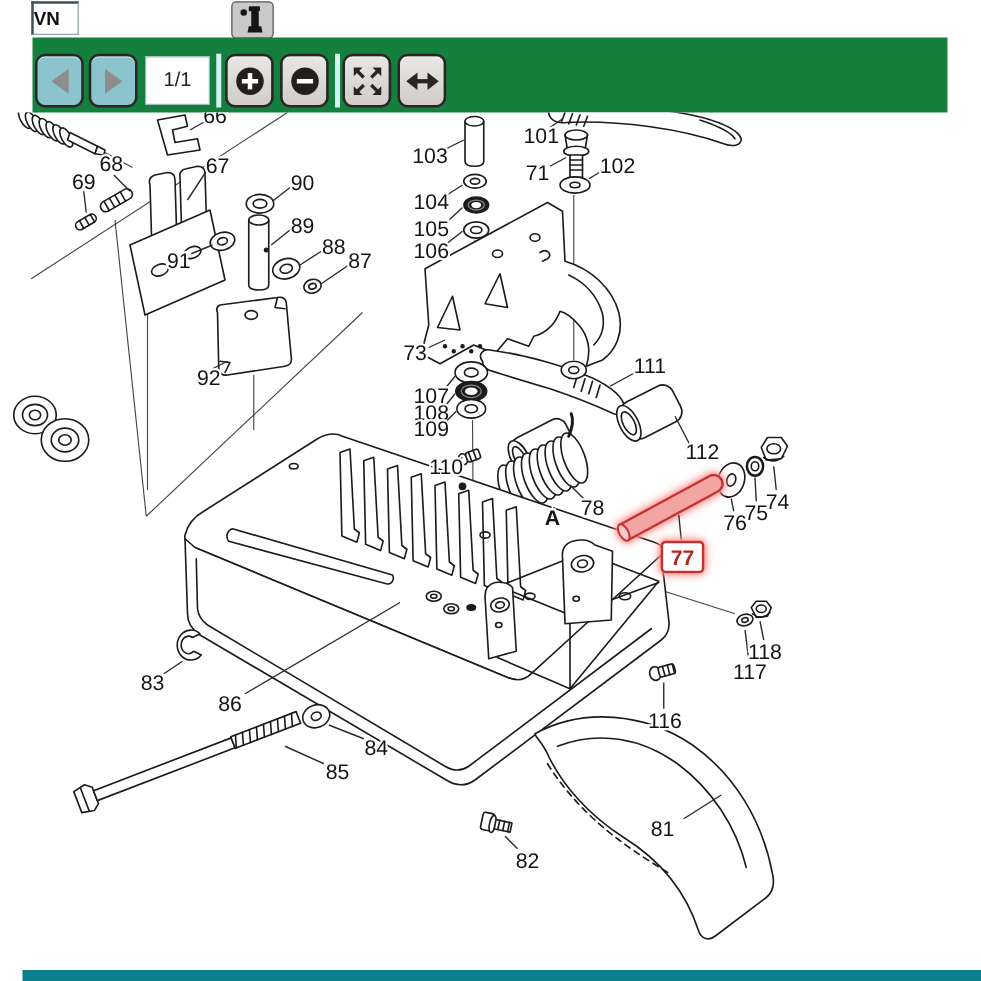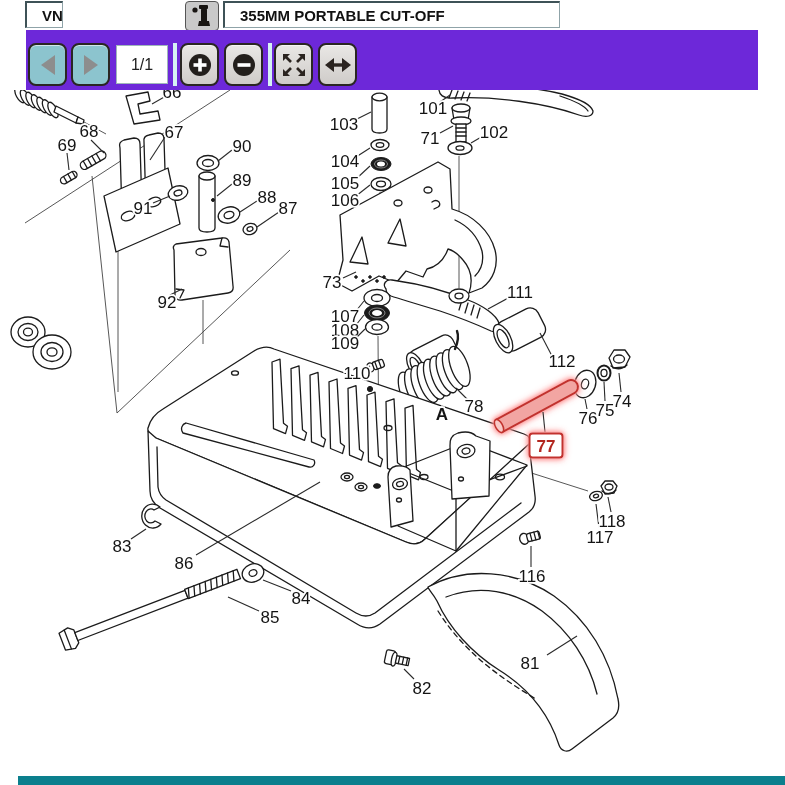--- a/index.html
+++ b/index.html
@@ -3,26 +3,26 @@
 <meta charset="utf-8">
 <style>
   html,body{margin:0;padding:0;}
   body{width:785px;height:785px;position:relative;background:#fff;overflow:hidden;
        font-family:"Liberation Sans",sans-serif;}
   
   .hdr{position:absolute;left:0;top:0;width:785px;height:30px;background:#fff;}
   .hdr-box{position:absolute;top:1px;height:27px;background:#fff;box-sizing:border-box;
            border:1px solid #8fa3a8;border-top:2px solid #3e5257;border-left:2px solid #3e5257;
            display:flex;align-items:center;font-weight:bold;font-size:15px;color:#111;}
-  .hdr-box.pad{padding-left:15px;text-align:right;}
+  .hdr-box.pad{padding-left:0;text-align:right;}
   .icon-btn{position:absolute;top:1px;left:185px;width:34px;height:30px;background:#c9c9c9;
             border:1px solid #555;border-radius:4px;box-sizing:border-box;
             display:flex;align-items:center;justify-content:center;}
   
-  .tbar{position:absolute;left:26px;top:30px;width:732px;height:60px;background:#6d28d9;}
+  .tbar{position:absolute;left:26px;top:30px;width:732px;height:60px;background:#15803d;}
   .tb-btn{position:absolute;top:13px;width:39px;height:43px;border:2px solid #2a2623;border-radius:8px;
           box-sizing:border-box;display:flex;align-items:center;justify-content:center;
           box-shadow:inset 0 1px 0 rgba(255,255,255,.6);}
   .tb-teal{background:#8CC4CE;}
   .tb-gray{background:linear-gradient(#e9e7e5,#cfccc9);}
   .pagebox{position:absolute;left:90px;top:15px;width:52px;height:39px;background:#fff;
            border:1px solid #9fb6ba;box-sizing:border-box;display:flex;align-items:center;
            justify-content:center;font-size:16px;color:#222;}
   .sep{position:absolute;top:13px;width:4px;height:43px;background:#D5F1F4;}
   .tri{width:0;height:0;border-style:solid;}
@@ -50,23 +50,20 @@
       <span>VN</span>
     </div>
   <div class="icon-btn">
     <svg width="26" height="24" viewBox="0 0 26 24">
       <rect x="10" y="1" width="9" height="4" rx="1" fill="#181512"></rect>
       <circle cx="6" cy="6" r="2.6" fill="#181512"></circle>
       <rect x="12" y="4" width="6" height="14" rx="1.5" fill="#181512"></rect>
       <path d="M10,17 L20,17 L21,22 L9,22 Z" fill="#181512"></path>
     </svg>
   </div>
-  <div class="hdr-box pad" style="left:223px;width:337px;">
-      <span>355MM PORTABLE CUT-OFF</span>
-    </div>
 </div>
 
 <div class="tbar">
   <div class="tb-btn tb-teal" style="left:2px;">
     <div class="tri tri-l"></div>
   </div>
   <div class="tb-btn tb-teal" style="left:45px;">
     <div class="tri tri-r"></div>
   </div>
   <div class="pagebox">1/1</div>

